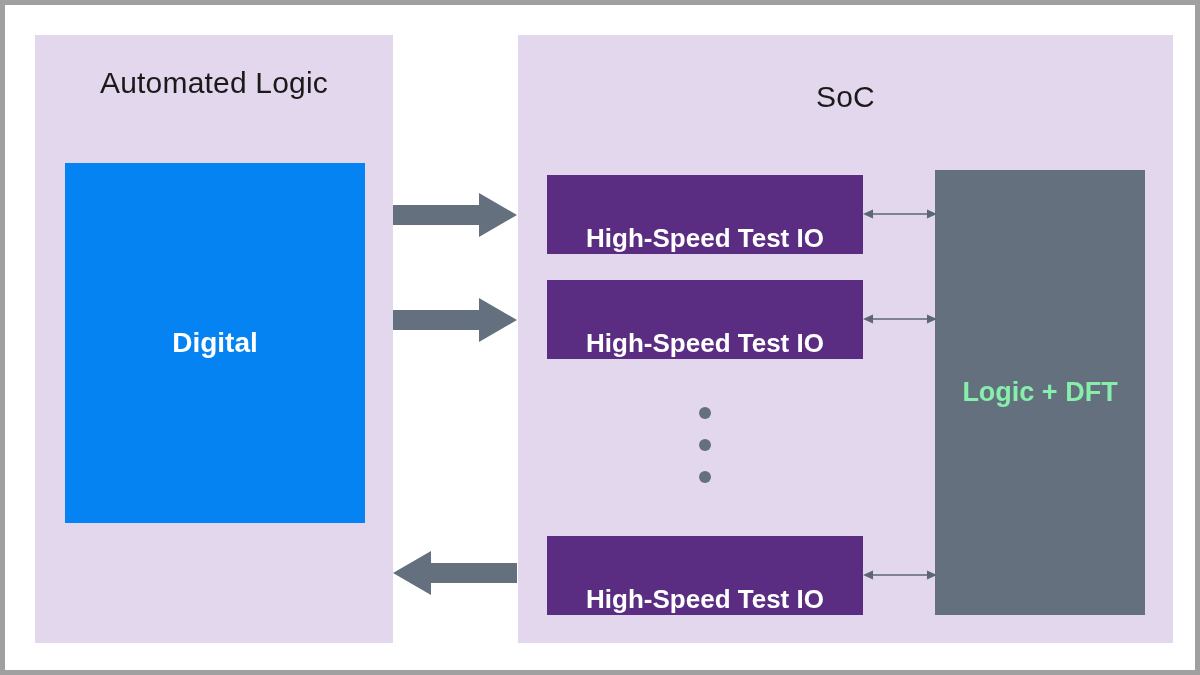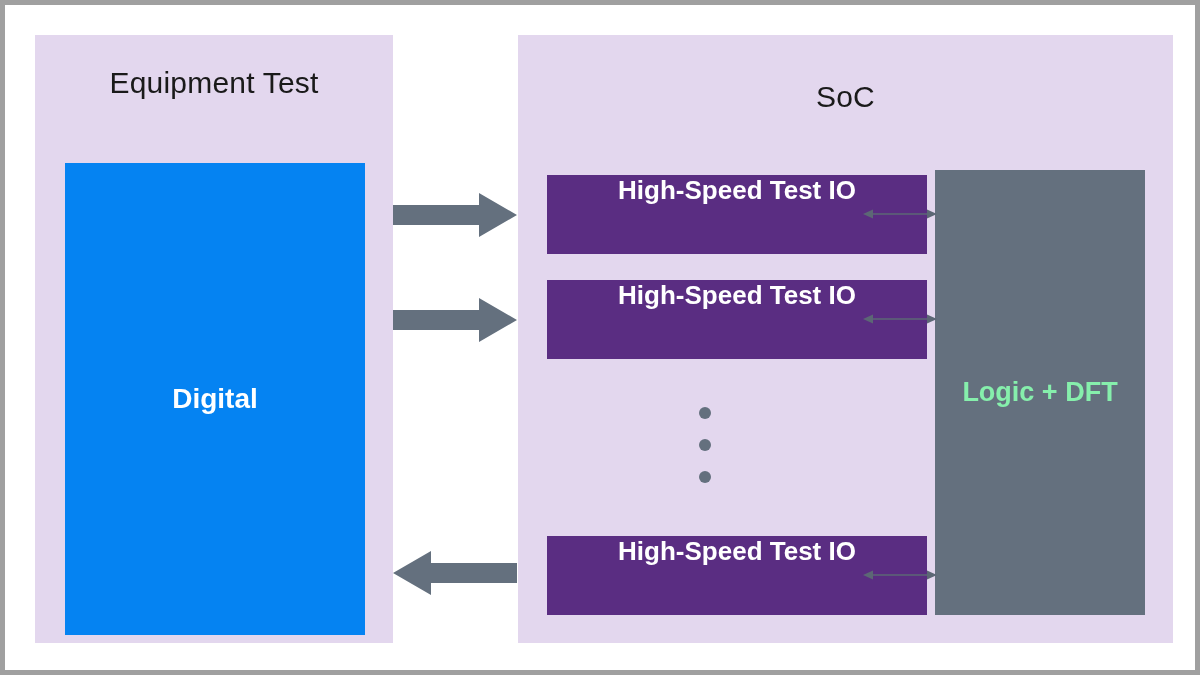--- a/index.html
+++ b/index.html
@@ -52,41 +52,41 @@
   }
   #soc-title {
     top: 44px;
   }
   
   #digital-channel {
     position: absolute;
     left: 60px;
     top: 158px;
     width: 300px;
-    height: 472px;
+    height: 360px;
     background: #0583f2;
     display: flex;
     align-items: center;
     justify-content: center;
   }
   #digital-channel .blk-label {
     color: #ffffff;
     font-size: 28px;
     font-weight: bold;
     line-height: 1.28;
     text-align: center;
   }
   
   .io-block {
     position: absolute;
     left: 542px;
-    width: 380px;
+    width: 316px;
     background: #5a2d82;
     display: flex;
-    align-items: flex-start;
+    align-items: flex-end;
     justify-content: center;
   }
   .io-block .blk-label {
     color: #ffffff;
     font-size: 26px;
     font-weight: bold;
     white-space: nowrap;
   }
   #io-block-0 { top: 170px; height: 79px; }
   #io-block-1 { top: 275px; height: 79px; }
@@ -151,21 +151,21 @@
     background: #64707e;
   }
 </style>
 </head>
 <body>
 
 <div class="canvas">
 
   <div class="panel" id="ate-panel">
     <div class="panel-title" id="ate-title">
-      <div>Equipment Test</div>
+      <div>Automated Logic</div>
     </div>
   </div>
 
   <div id="digital-channel">
     <div class="blk-label">
       <div>Digital</div>
     </div>
   </div>
 
   <div class="panel" id="soc-panel">

